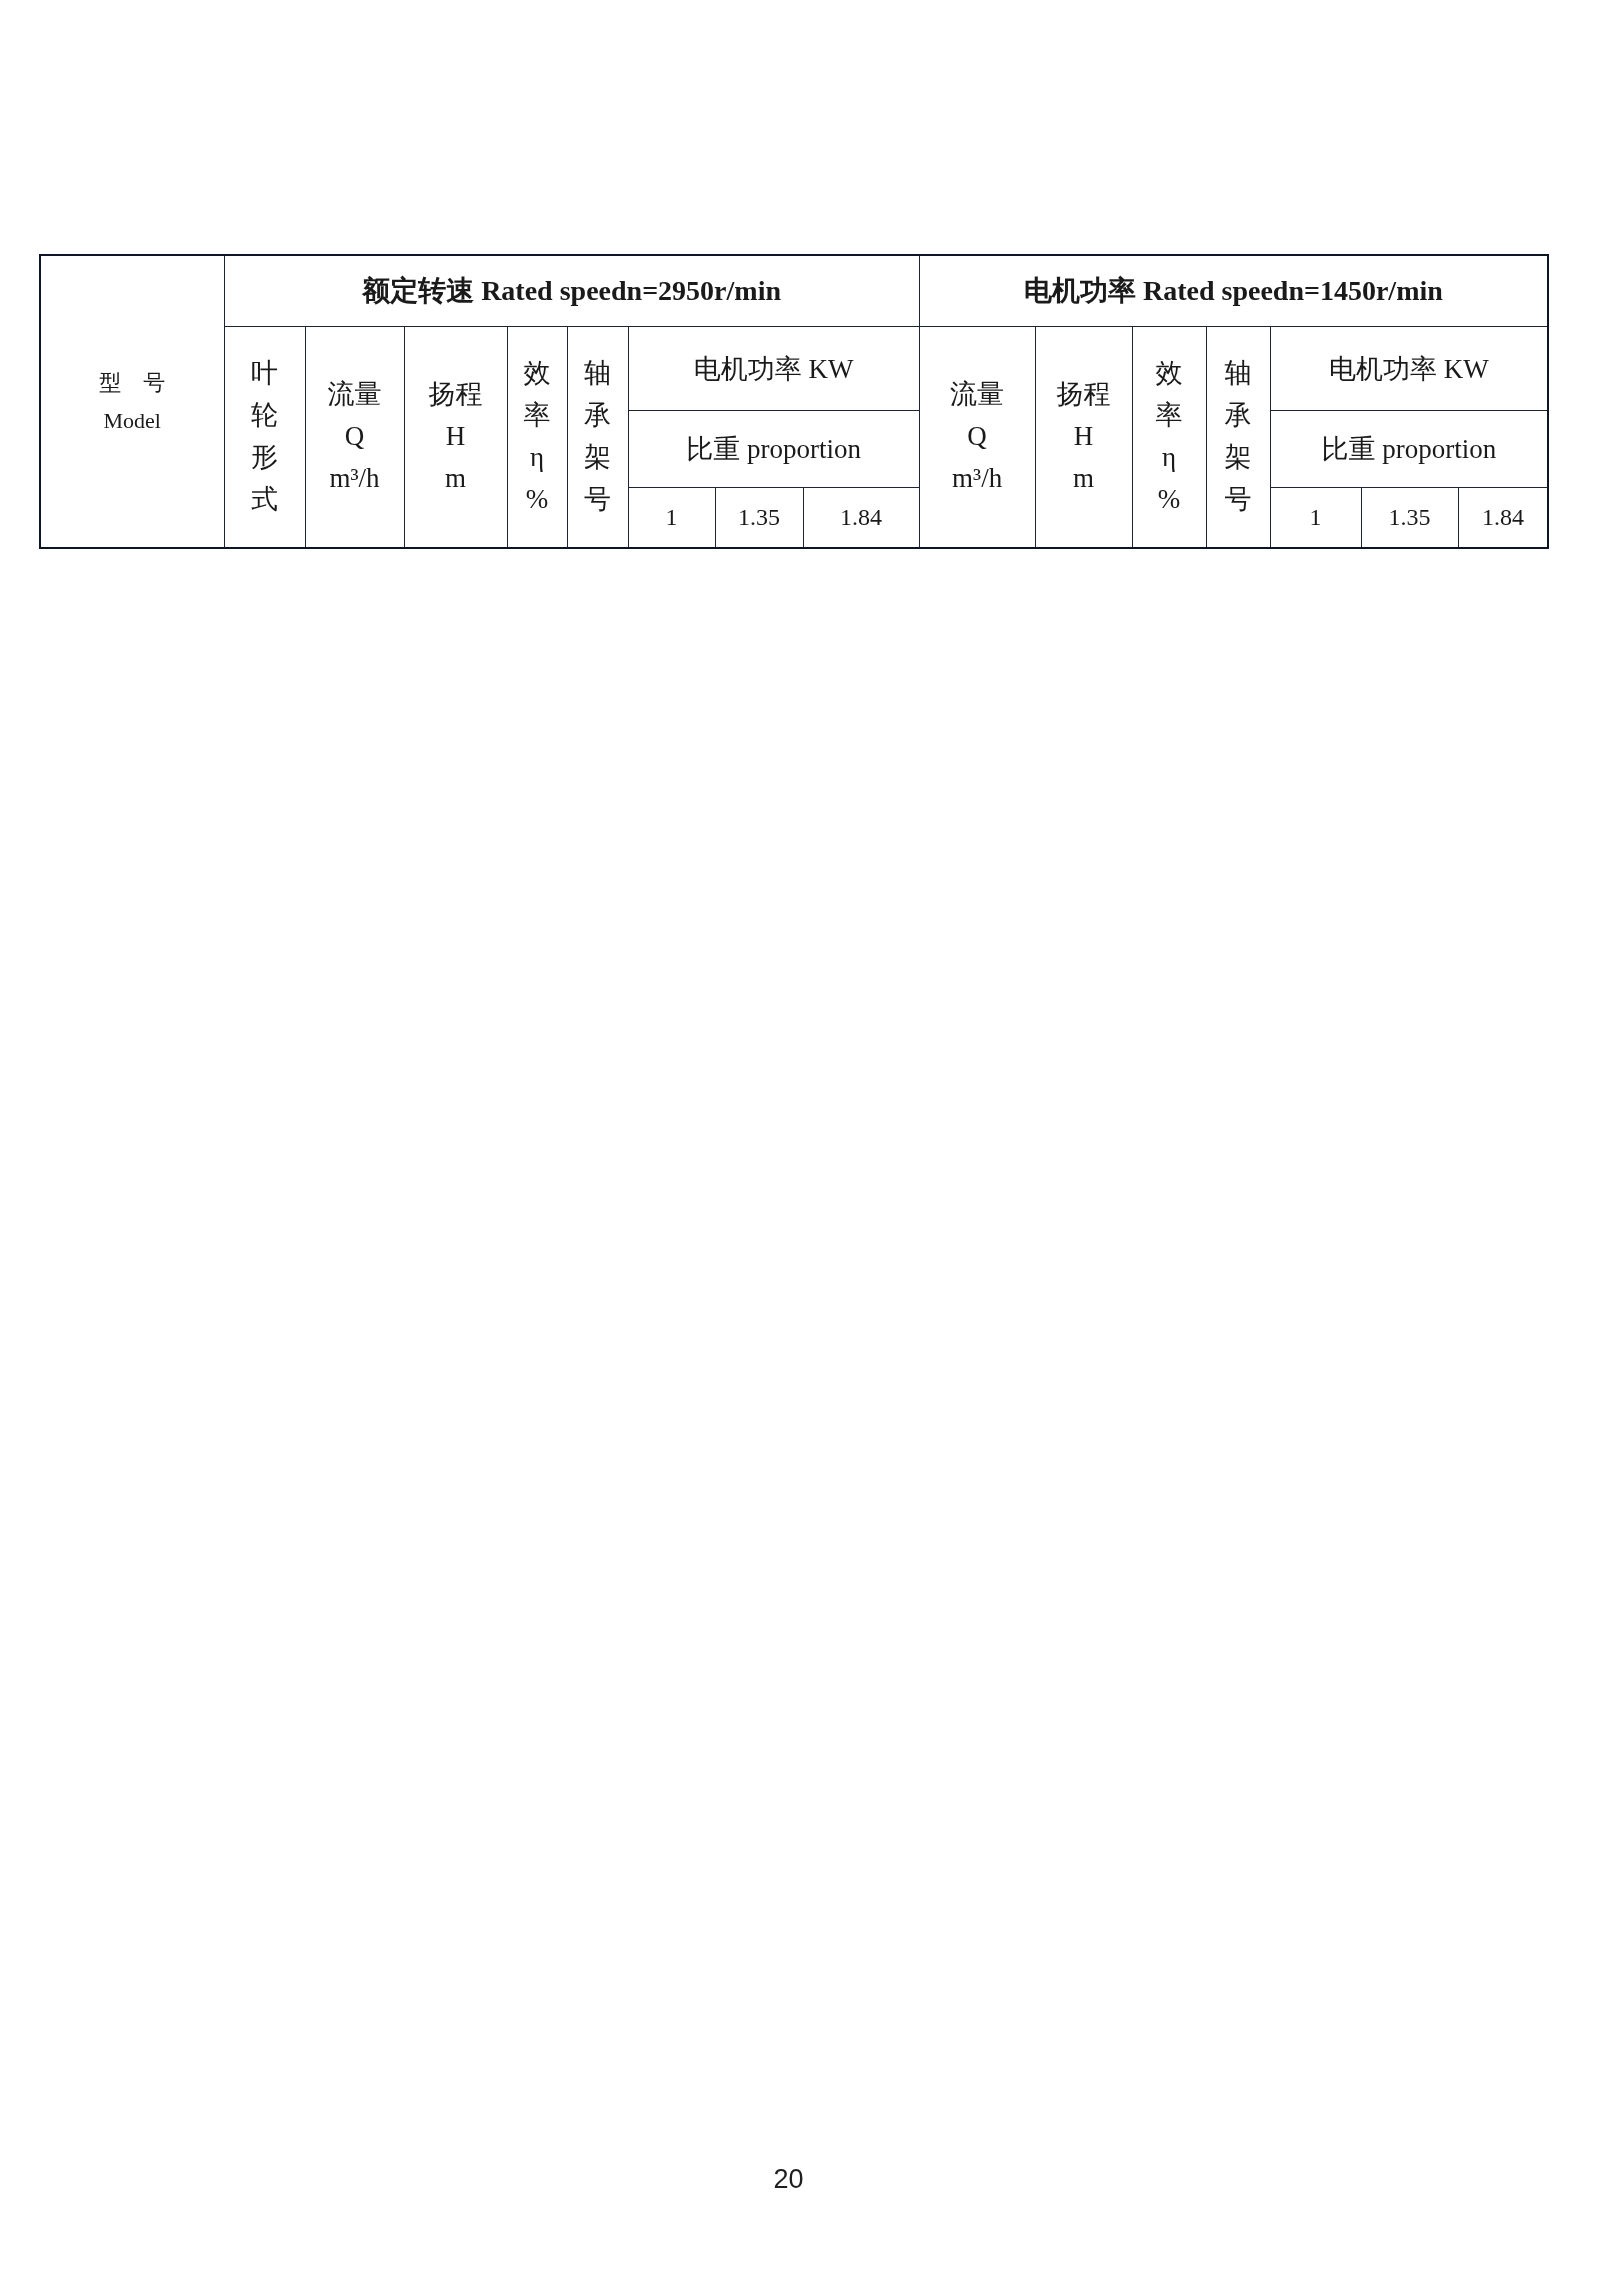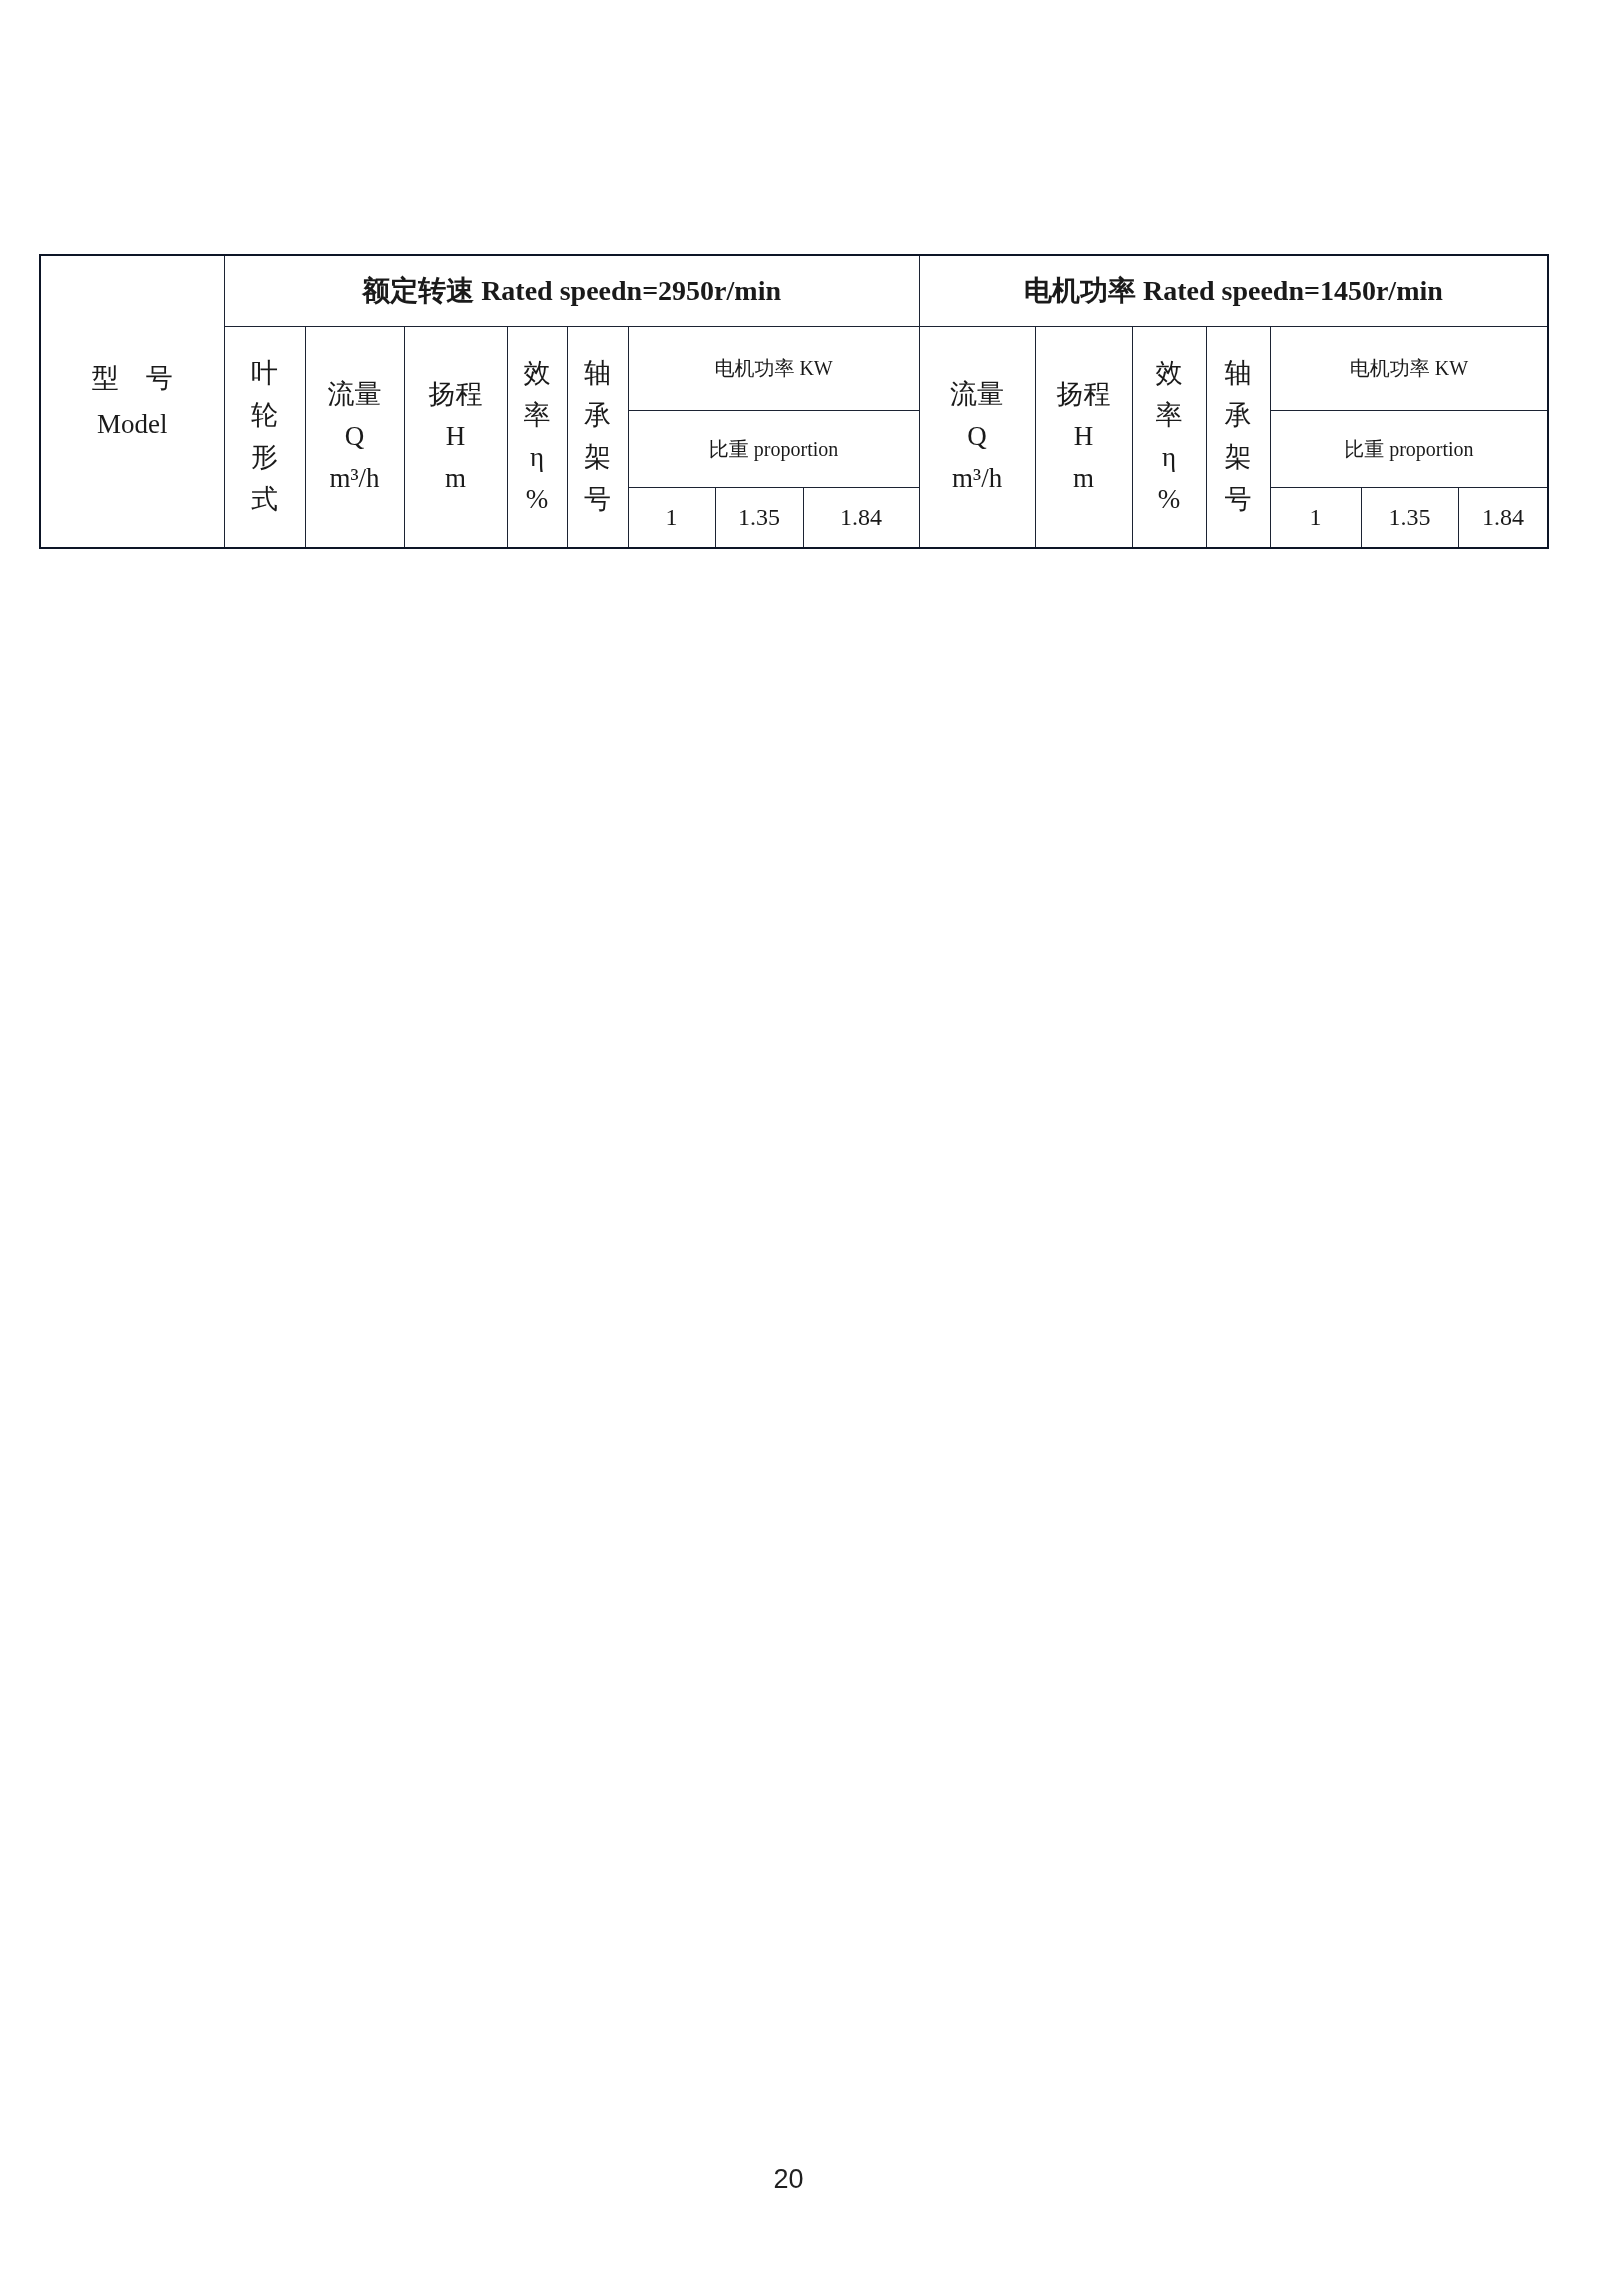--- a/index.html
+++ b/index.html
@@ -21,29 +21,29 @@
     table-layout: fixed;
     border: 2.7px solid #0d1526;
   }
   table.spec th, table.spec td {
     border: 1.8px solid #1c2333;
     text-align: center;
     vertical-align: middle;
     padding: 16px;
     overflow: hidden;
   }
-  thead th { font-weight: normal; font-size: 20px; background: #ffffff; }
+  thead th { font-weight: normal; font-size: 27px; background: #ffffff; }
   tr.title-row { height: 43px; }
   tr.title-row th.title { font-weight: bold; font-size: 28px; }
   tr.h2 { height: 84px; }
   tr.h3 { height: 77px; }
   tr.h4 { height: 52px; }
   tr.h4 th { font-size: 24px; }
   th.v { white-space: pre-line; line-height: 1.55; font-size: 27px; }
-  th.model-h { white-space: pre-line; line-height: 1.7; font-size: 27px; }
+  th.model-h { white-space: pre-line; line-height: 1.7; font-size: 22px; }
   .page-number {
     position: absolute;
     top: 2164px;
     left: 0;
     width: 100%;
     text-align: center;
     transform: translateX(-21.5px);
     font-family: "Liberation Sans", "DejaVu Sans", sans-serif;
     font-size: 27px;
     color: #1f1f1f;

